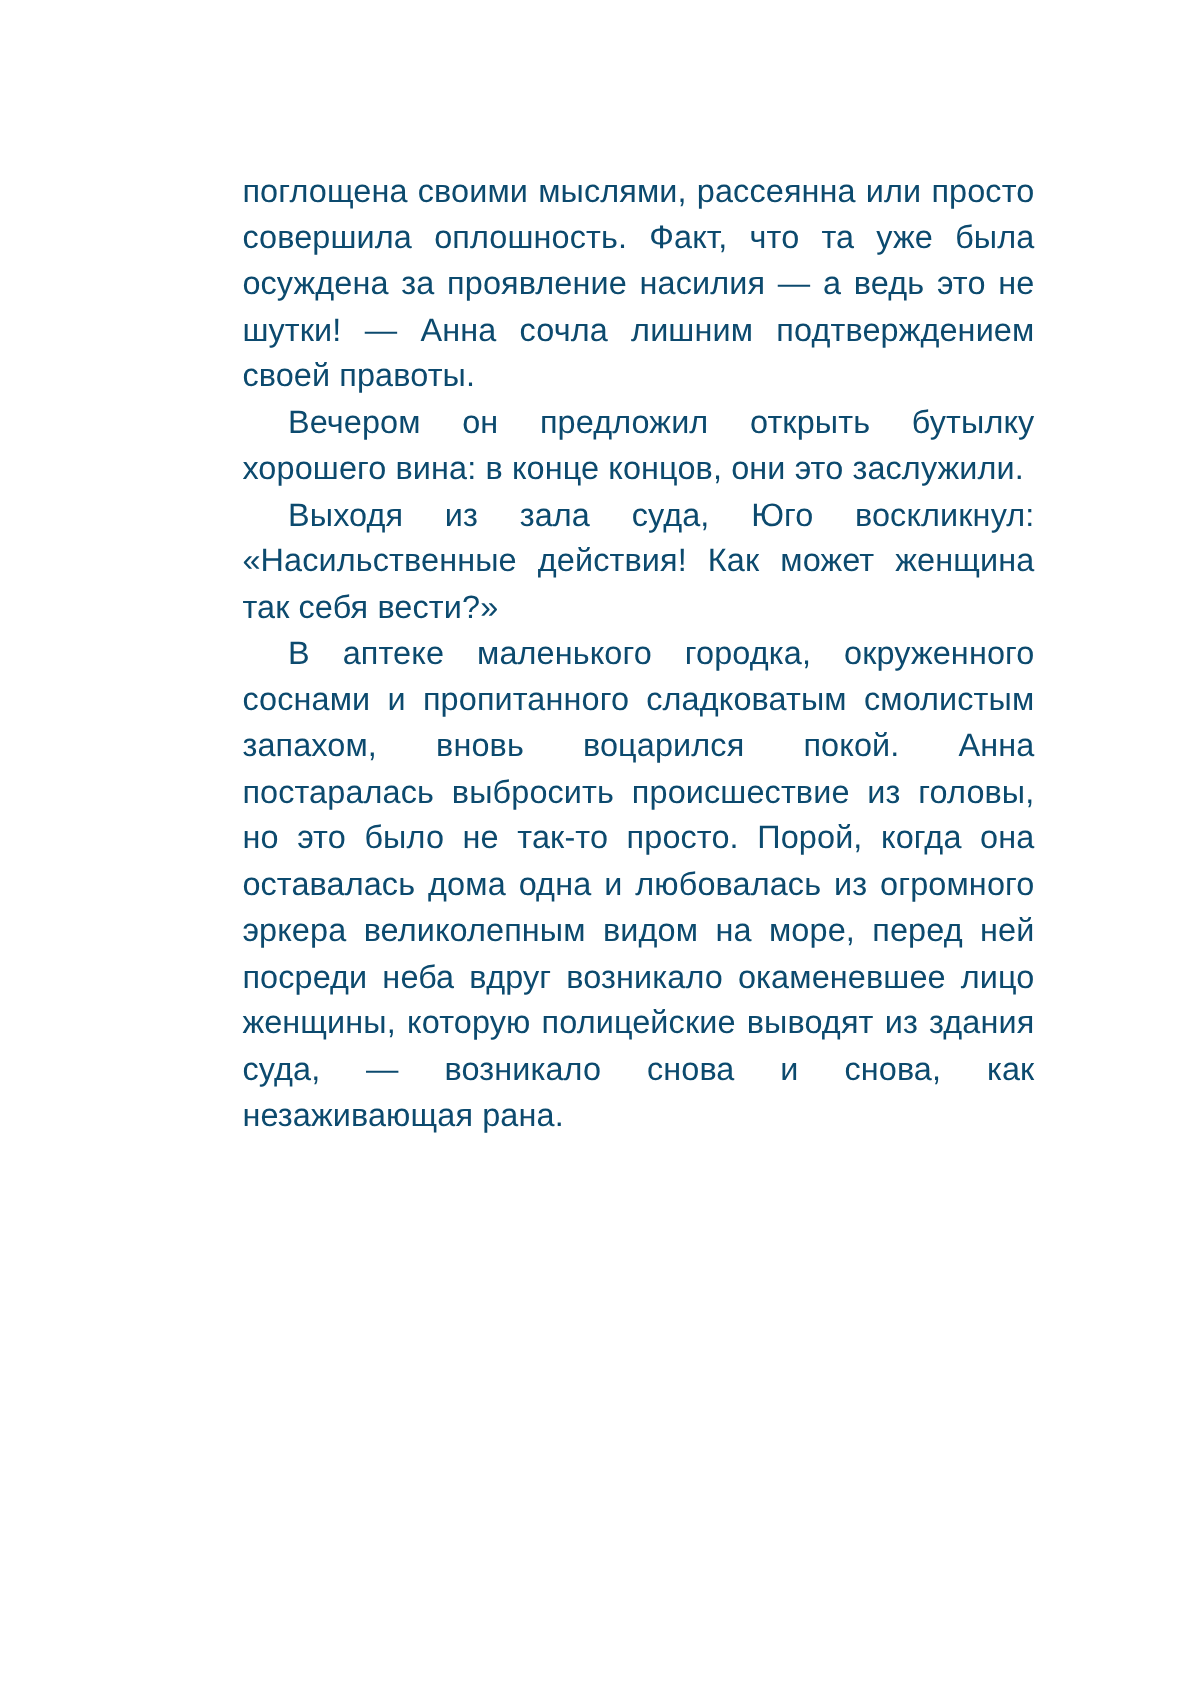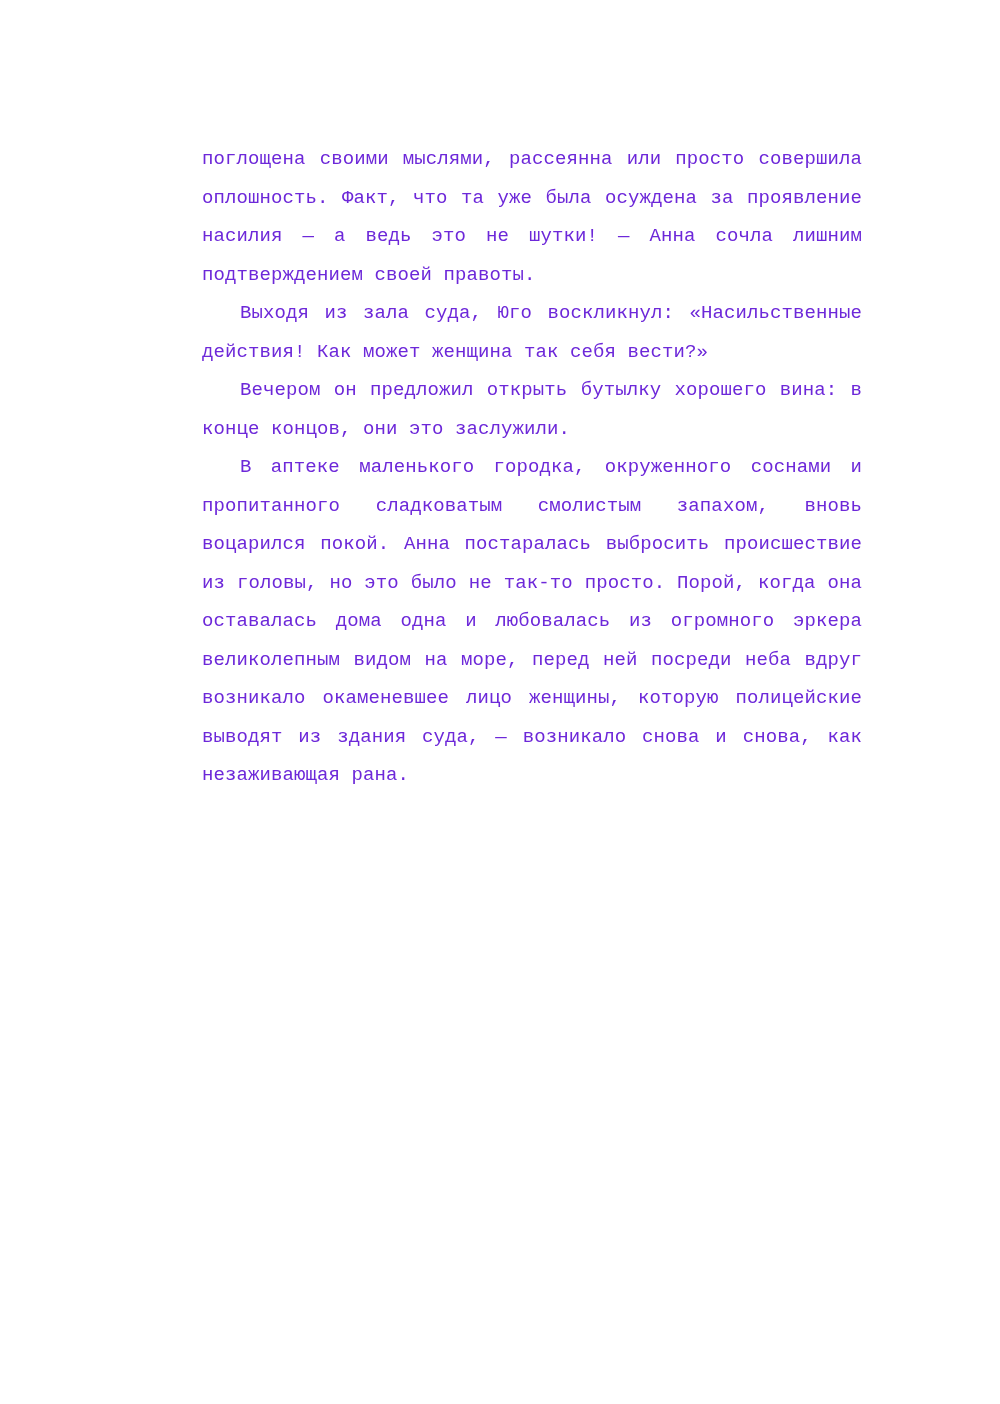--- a/index.html
+++ b/index.html
@@ -18,42 +18,42 @@
     width: 1000px;
     height: 1404px;
     background: #ffffff;
     box-sizing: border-box;
   }
   .text-block {
     position: absolute;
     left: 202px;
     top: 140px;
     width: 660px;
-    color: #6d28d9;
-    font-size: 19px;
+    color: #0c4a6e;
+    font-size: 27px;
     line-height: 38.5px;
     text-align: justify;
     text-justify: inter-word;
-    font-family: Liberation Mono, monospace;
+    font-family: Liberation Sans, sans-serif;
     letter-spacing: 0.1px;
   }
   .para {
     margin: 0;
     text-indent: 38px;
   }
   .para.no-indent {
     text-indent: 0;
   }
   .para + .para {
     margin-top: 0;
   }
 </style>
 </head>
 <body>
 
 <div class="page">
   <div class="text-block">
     <p class="para no-indent">поглощена своими мыслями, рассеянна или просто совершила оплошность. Факт, что та уже была осуждена за проявление насилия — а ведь это не шутки! — Анна сочла лишним подтверждением своей правоты.</p>
+    <p class="para">Вечером он предложил открыть бутылку хорошего вина: в конце концов, они это заслужили.</p>
     <p class="para">Выходя из зала суда, Юго воскликнул: «Насильственные действия! Как может женщина так себя вести?»</p>
-    <p class="para">Вечером он предложил открыть бутылку хорошего вина: в конце концов, они это заслужили.</p>
     <p class="para">В аптеке маленького городка, окруженного соснами и пропитанного сладковатым смолистым запахом, вновь воцарился покой. Анна постаралась выбросить происшествие из головы, но это было не так-то просто. Порой, когда она оставалась дома одна и любовалась из огромного эркера великолепным видом на море, перед ней посреди неба вдруг возникало окаменевшее лицо женщины, которую полицейские выводят из здания суда, — возникало снова и снова, как незаживающая рана.</p>
   </div>
 </div>
 
 </body></html>

